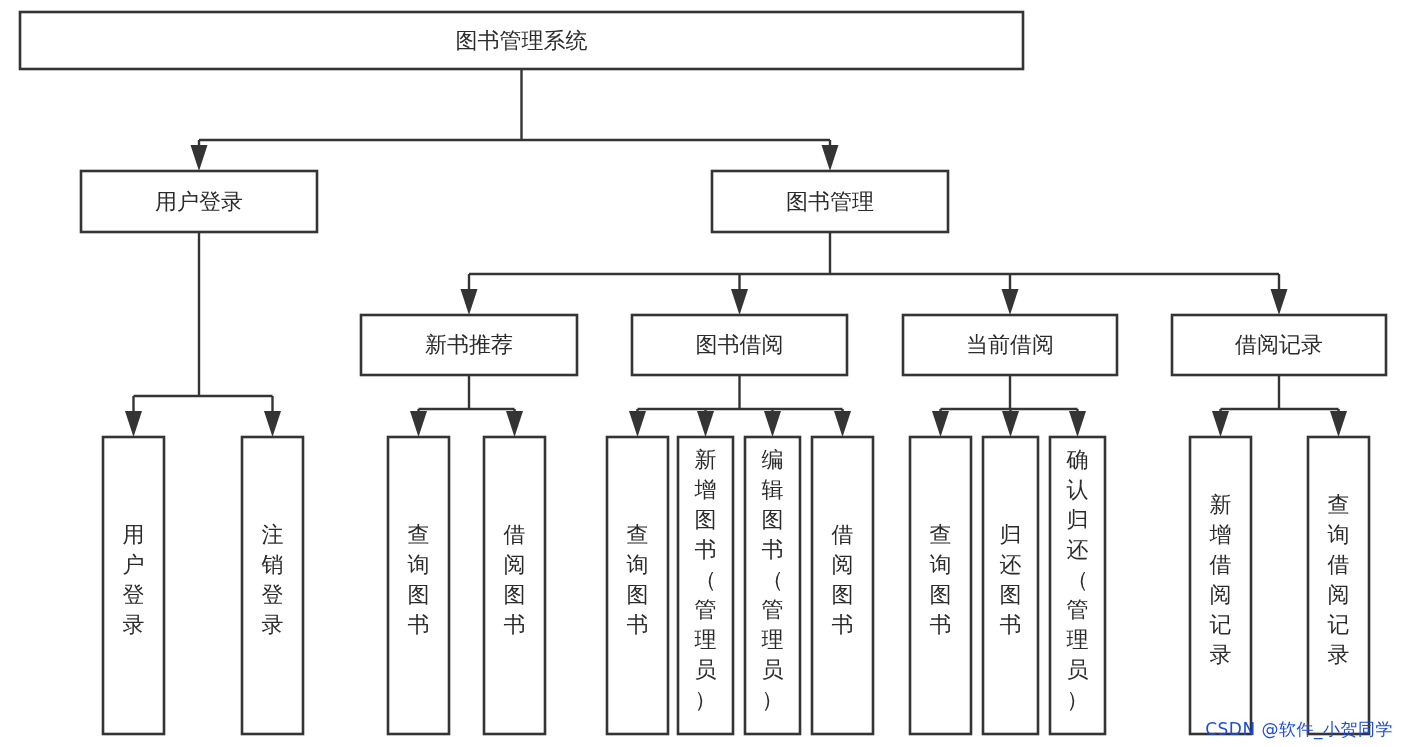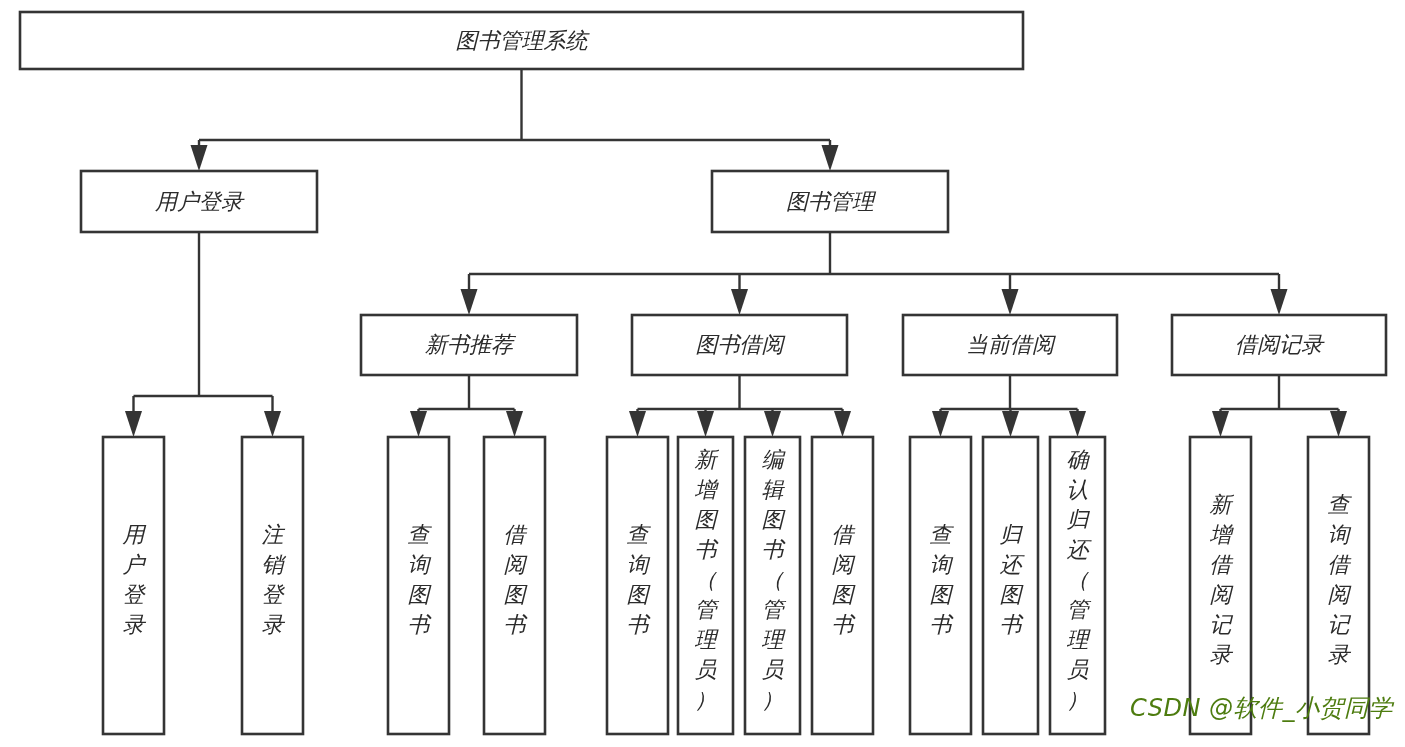--- a/index.html
+++ b/index.html
@@ -11,21 +11,20 @@
     width: 1405px;
     height: 747px;
     font-family: "DejaVu Sans", "Liberation Sans", sans-serif;
     overflow: hidden;
     position: relative;
   }
   #diagram-root {
     position: relative;
     width: 1405px;
     height: 747px;
-    font-style: italic;
   }
   svg.flow {
     position: absolute;
     top: 0;
     left: 0;
     width: 1405px;
     height: 747px;
     display: block;
   }
   .node-box {
@@ -52,24 +51,24 @@
   }
   .node-label-vertical {
     fill: #2b2b2b;
     font-family: "DejaVu Sans", "Liberation Sans", sans-serif;
     font-size: 22px;
     text-anchor: middle;
   }
   .watermark {
     position: absolute;
     right: 12px;
-    bottom: 23px;
-    font-family: "DejaVu Sans", "Liberation Sans", sans-serif;
-    font-size: 24px;
-    color: #4d7c0f;
+    bottom: 6px;
+    font-family: "DejaVu Sans", "Liberation Sans", sans-serif;
+    font-size: 17px;
+    color: #1d4ed8;
     white-space: nowrap;
     letter-spacing: 0.5px;
     pointer-events: none;
   }
 </style>
 </head>
 <body>
 
 <div id="diagram-root">
   <svg class="flow" viewBox="0 0 1405 747" xmlns="http://www.w3.org/2000/svg">

